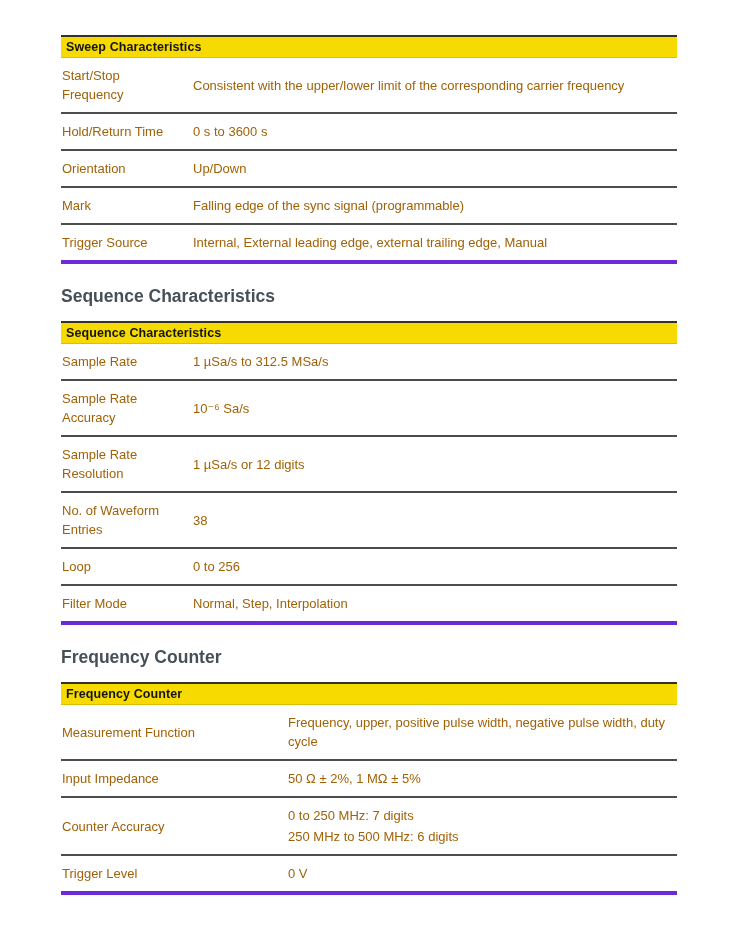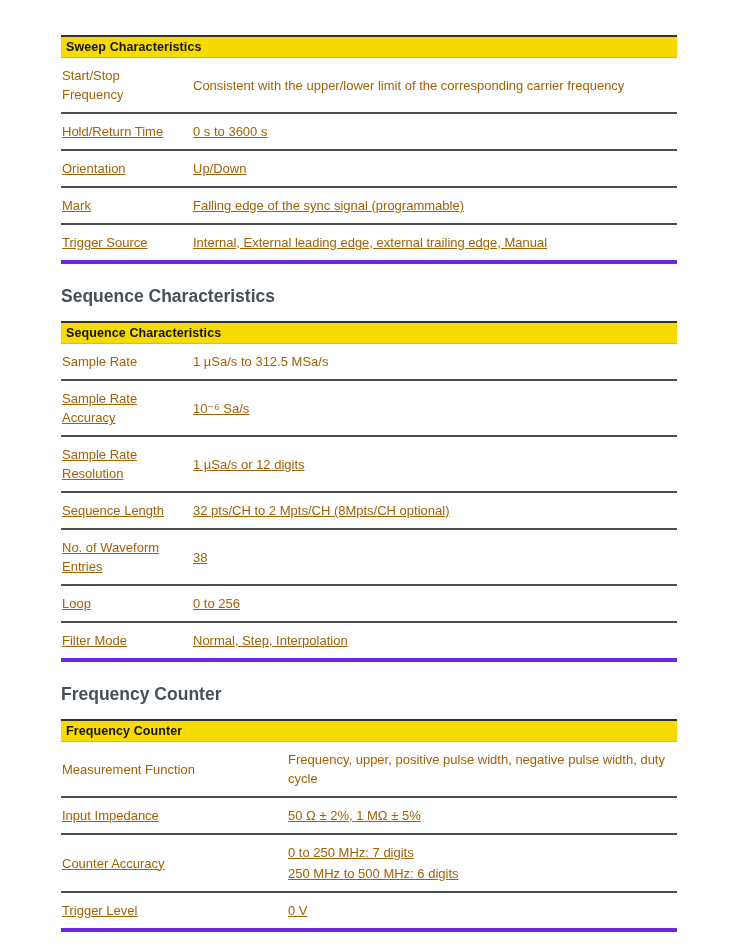--- a/index.html
+++ b/index.html
@@ -37,21 +37,20 @@
   }
   table.spec td {
     font-size: 13px;
     color: #a16207;
     line-height: 19px;
     vertical-align: middle;
     padding: 8px 8px 8px 1px;
   }
   table.spec tbody tr + tr td {
     border-top: 2px solid #4d4d4d;
-    text-decoration: underline;
   }
   col.label-narrow { width: 131px; }
   col.label-wide   { width: 226px; }
   td.lbl { padding-right: 10px; }
   h2.section-heading {
     margin: 22px 0 15px 0;
     font-size: 17.5px;
     line-height: 20px;
     font-weight: bold;
     color: #474F58;
@@ -118,24 +117,20 @@
         </tr>
         <tr>
           <td class="lbl">Sample Rate Accuracy</td>
           <td>10⁻⁶ Sa/s</td>
         </tr>
         <tr>
           <td class="lbl">Sample Rate Resolution</td>
           <td>1 µSa/s or 12 digits</td>
         </tr>
         <tr>
-          <td class="lbl">Sequence Length</td>
-          <td>32 pts/CH to 2 Mpts/CH (8Mpts/CH optional)</td>
-        </tr>
-        <tr>
           <td class="lbl">No. of Waveform Entries</td>
           <td>38</td>
         </tr>
         <tr>
           <td class="lbl">Loop</td>
           <td>0 to 256</td>
         </tr>
         <tr>
           <td class="lbl">Filter Mode</td>
           <td>Normal, Step, Interpolation</td>

